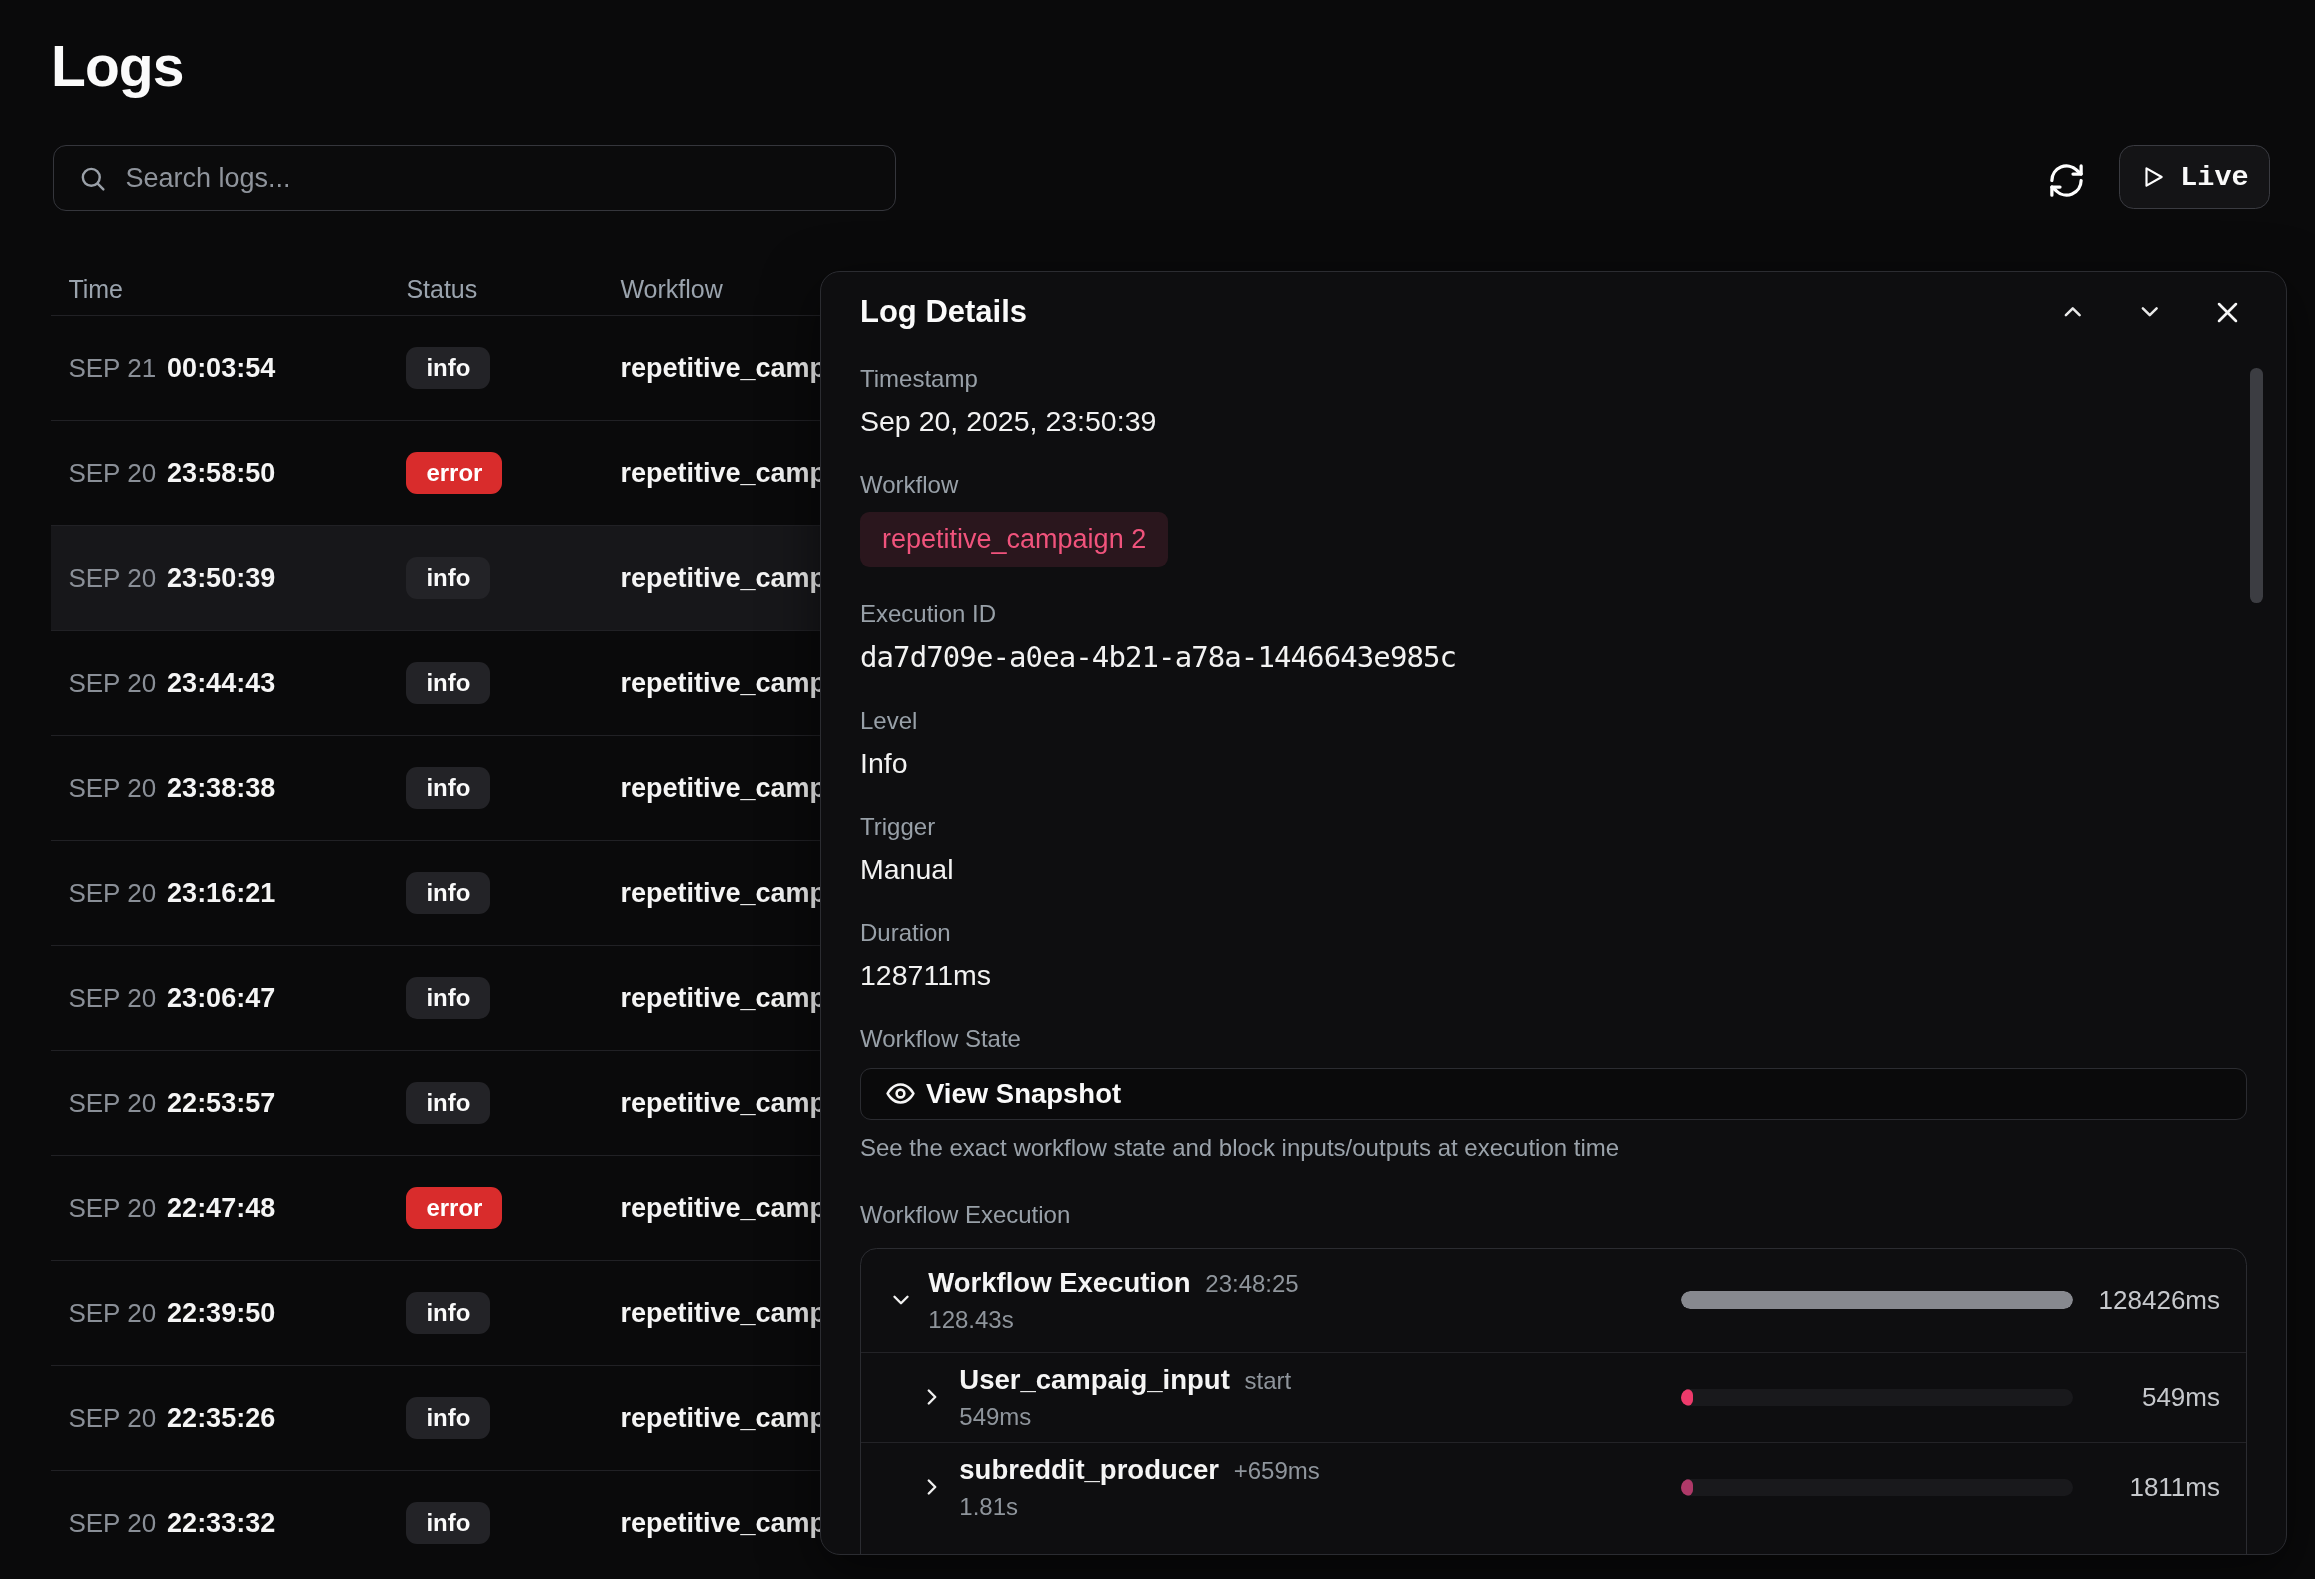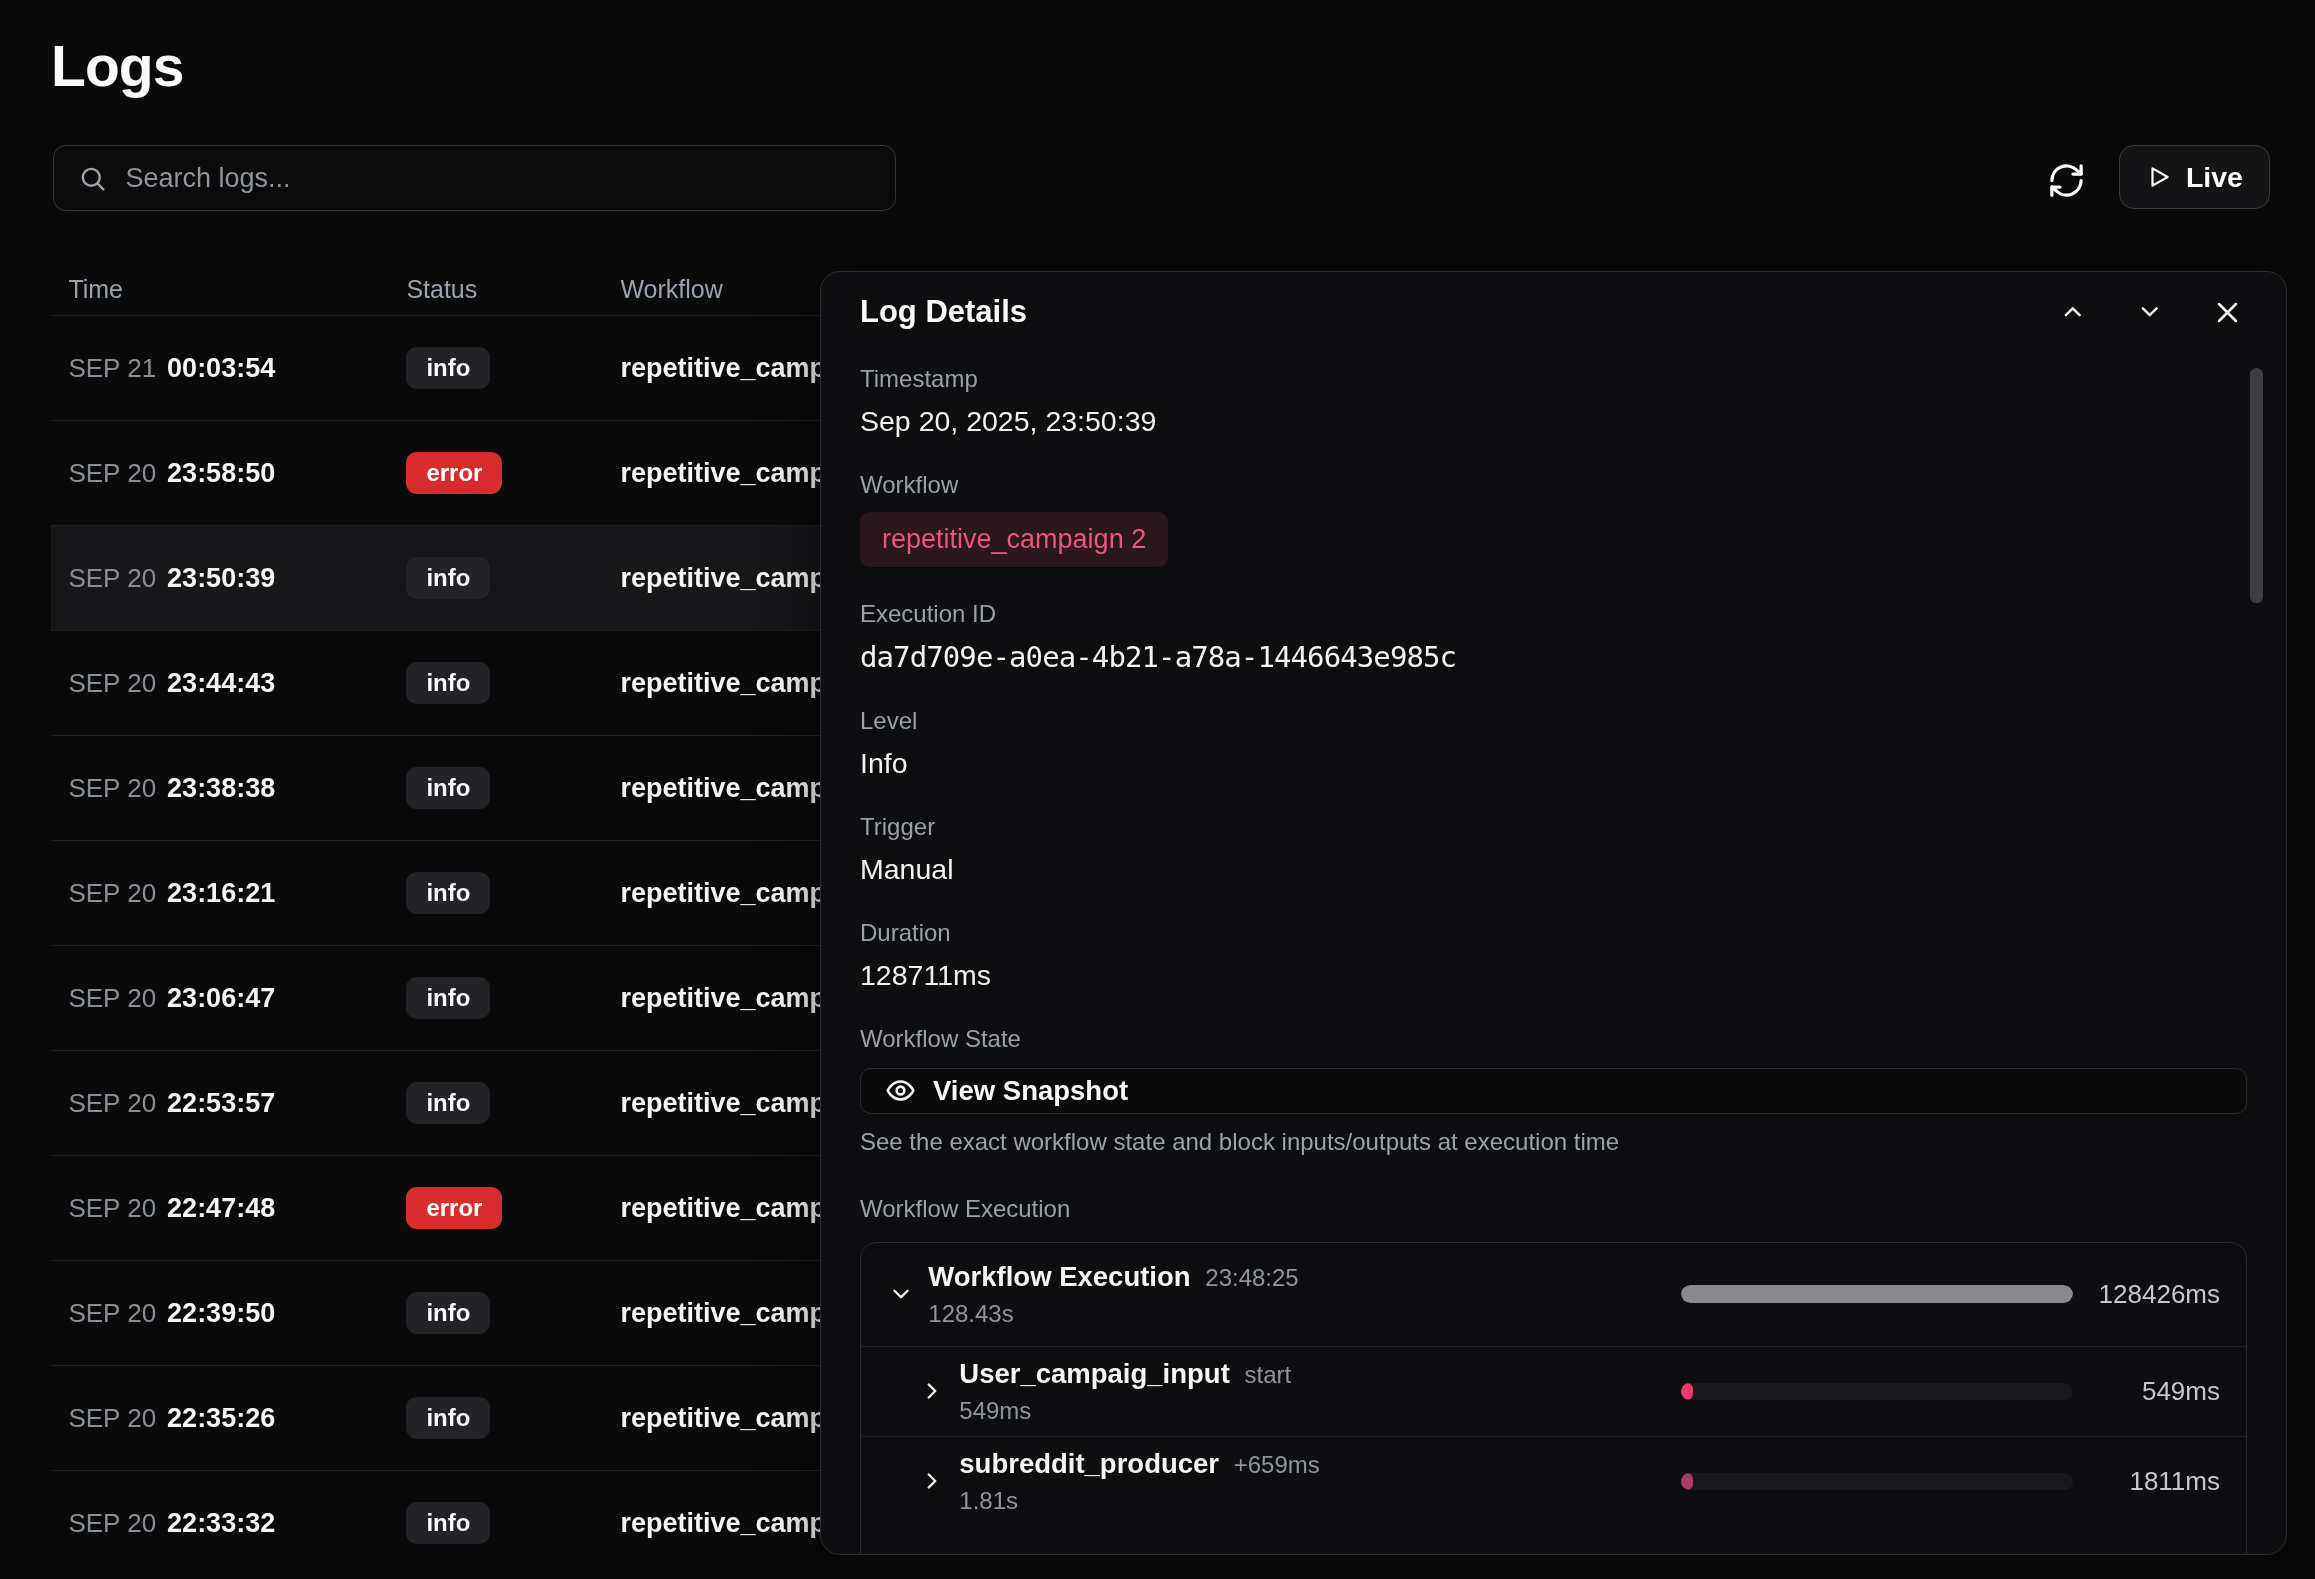--- a/index.html
+++ b/index.html
@@ -33,21 +33,21 @@
   .refresh-btn {
     position:absolute; left:2037px; top:151px; width:59px; height:59px;
     background:transparent; border:none; display:flex; align-items:center; justify-content:center;
     cursor:pointer;
   }
   .live-btn {
     position:absolute; left:2119px; top:145px; width:151px; height:64px;
     background:#141416; border:1.8px solid #3a3b41; border-radius:14.7px;
     display:flex; align-items:center; justify-content:center; gap:13.8px;
     font-size:28.5px; font-weight:600; color:#fafafa; cursor:pointer;
-    font-family:Liberation Sans, sans-serif;
+    font-family:Liberation Mono, monospace;
   }
 
   
   .logtable { position:absolute; left:51px; top:264px; width:2213px; }
   .lt-head {
     display:grid; grid-template-columns:338px 214px 1fr;
     padding:0 0 0 17.4px; height:51px; align-items:center;
     color:#9aa3ad; font-size:25px;
   }
   .lrow {
@@ -83,23 +83,23 @@
   .f-label { font-size:24px; color:#98a0a8; font-weight:500; }
   .f-value { font-size:28.5px; color:#f2f2f2; margin-top:12px; }
   .f-value.mono { font-family:"DejaVu Sans Mono", monospace; font-size:29px; letter-spacing:-0.9px; }
 
   .wf-badge {
     display:inline-block; margin-top:13px; padding:12px 22px; border-radius:9.2px;
     background:#2a161d; color:#f0537c; font-size:27px;
   }
 
   .snap-btn {
-    margin-top:14.7px; width:100%; height:46px;
+    margin-top:14.7px; width:100%; height:52px;
     background:#0a0a0b; border:1.8px solid #2b2c31; border-radius:11px;
-    display:flex; align-items:center; gap:17px; padding:0 24px;
+    display:flex; align-items:center; gap:10px; padding:0 24px;
     color:#fafafa; font-size:27.5px; font-weight:600; cursor:pointer;
     font-family:"Liberation Sans", sans-serif;
   }
   .snap-caption { margin-top:14.7px; font-size:24px; color:#9aa2aa; }
 
   .exec-label { margin-top:39px; font-size:24px; color:#98a0a8; font-weight:500; }
   .exec-card {
     margin-top:18.4px; border:1.8px solid #2b2c31; border-radius:16.5px;
     height:354px; overflow:hidden;
   }

